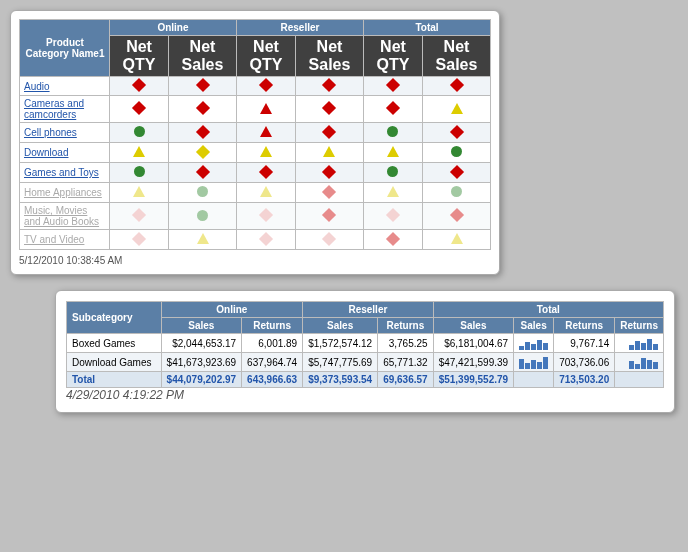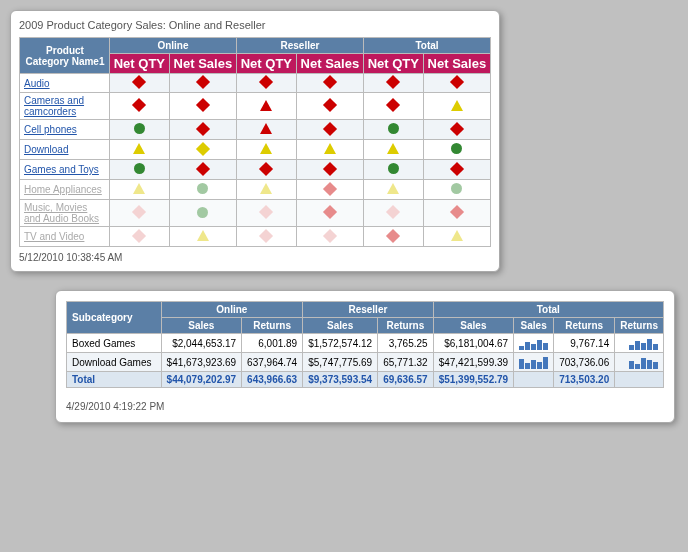--- a/index.html
+++ b/index.html
@@ -39,24 +39,24 @@
       border: 1px solid #bbb;
       text-align: center;
       padding: 2px 3px;
     }
     .top-table .header-group {
       background: #5b7fa6;
       color: #fff;
       font-weight: bold;
     }
     .top-table .sub-header {
-      background: #be185d;
-      color: #fff;
-      font-weight: bold;
-      font-size: 13px;
+      background: #404040;
+      color: #fff;
+      font-weight: bold;
+      font-size: 16px;
     }
     .top-table .col-label {
       background: #5b7fa6;
       color: #fff;
       font-weight: bold;
       text-align: center;
       padding-left: 4px;
     }
     .top-table td.data-cell {
       background: #fff;
@@ -187,30 +187,30 @@
       gap: 1px;
       height: 14px;
       vertical-align: middle;
     }
     .sparkbar span {
       display: inline-block;
       width: 5px;
       background: #4477bb;
     }
     .bottom-timestamp {
-      font-size: 10px;
+      font-size: 12px;
       color: #555;
-      margin-top: 13px;
+      margin-top: 0;
+      font-style: italic;
     }
   </style>
 </head>
 <body>
 
 <div class="top-panel">
-  <div class="panel-title">2009 Product Category Sales: Online and Reseller</div>
   <table class="top-table">
     <thead>
       <tr>
         <th class="col-label" rowspan="2" style="width:90px">Product Category Name1</th>
         <th class="header-group" colspan="2">Online</th>
         <th class="header-group" colspan="2">Reseller</th>
         <th class="header-group" colspan="2">Total</th>
       </tr>
       <tr>
         <th class="sub-header">Net QTY</th>

